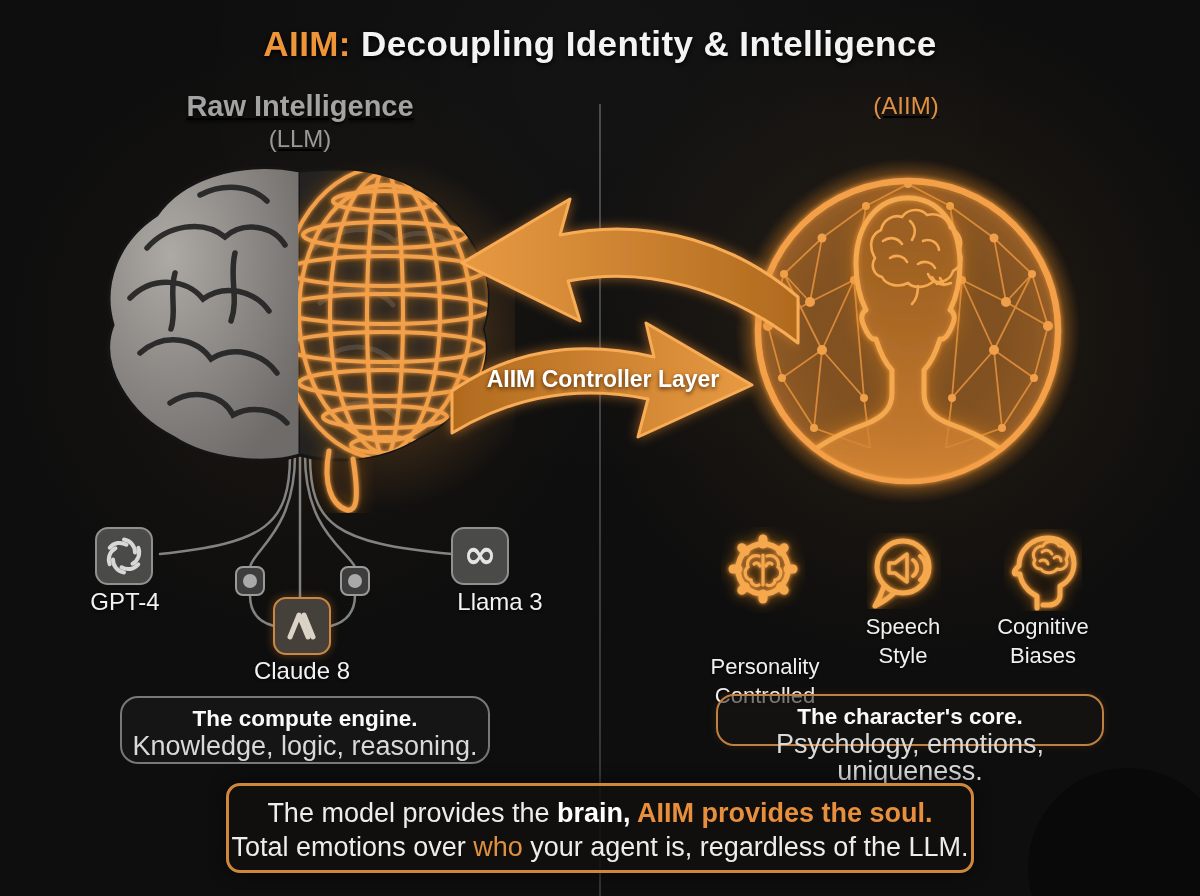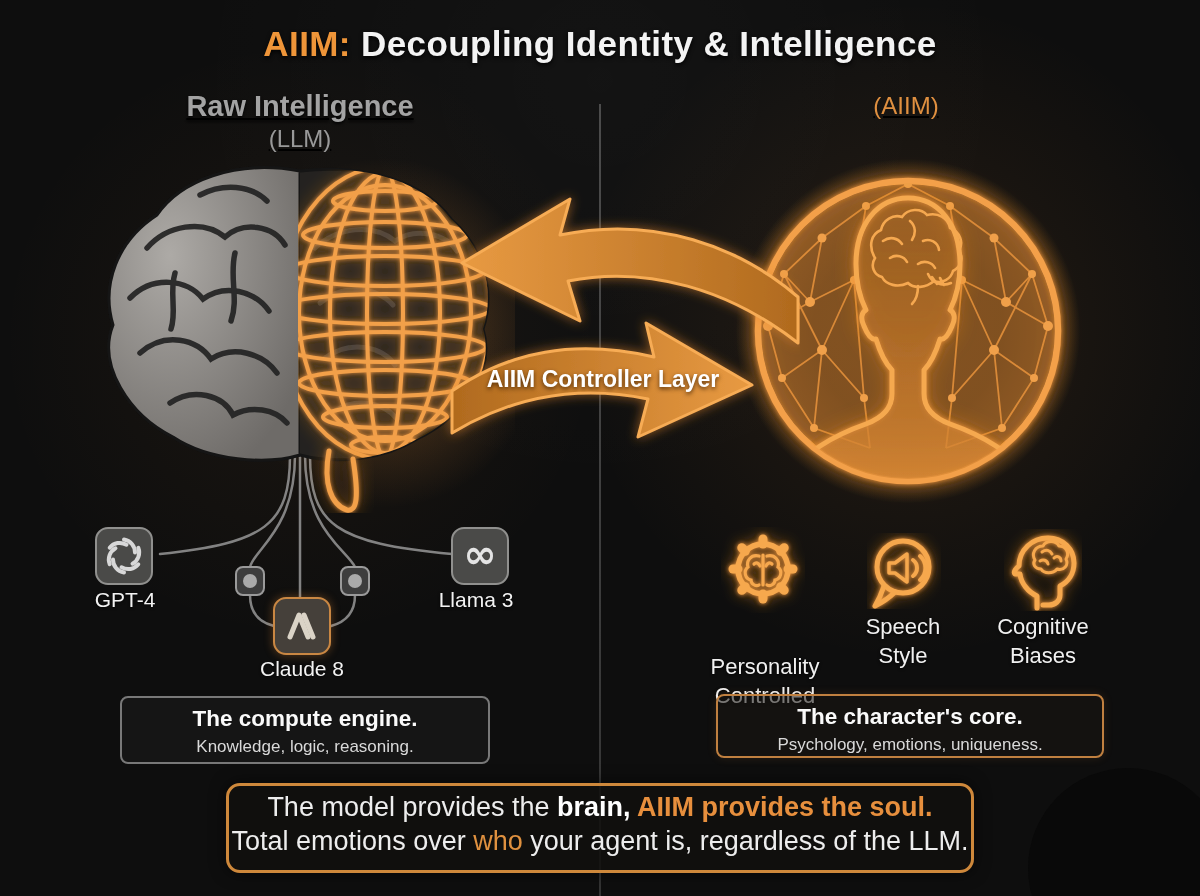--- a/index.html
+++ b/index.html
@@ -27,31 +27,31 @@
   .left-head .h{color:#A3A3A3;text-shadow:0 2px 3px rgba(0,0,0,.8);}
   .left-head .s{color:#999;}
   .right-head{left:706px;top:90px;}
   .right-head .h{color:#E8933F;text-shadow:0 0 10px rgba(232,147,63,.35);}
   .right-head .s{color:#E09040;}
   
   .controller-label{left:478px;top:366px;width:250px;text-align:center;font-size:23px;font-weight:bold;color:#FFF;z-index:4;text-shadow:0 2px 4px rgba(60,30,0,.85);}
   
   .tile{width:58px;height:58px;border-radius:13px;background:#4a4a48;border:2px solid #90908e;display:flex;align-items:center;justify-content:center;z-index:3;box-sizing:border-box;}
   .tile.claude{background:#45403a;border-color:#C98743;box-shadow:0 0 10px rgba(240,150,60,.35);}
-  .tile-label{font-size:21px;color:#F2F2F2;text-align:center;z-index:3;text-shadow:0 1px 3px rgba(0,0,0,.8);}
+  .tile-label{font-size:24px;color:#F2F2F2;text-align:center;z-index:3;text-shadow:0 1px 3px rgba(0,0,0,.8);}
   
   .feat-label{text-align:center;font-size:22px;line-height:29px;color:#F0F0F0;z-index:3;text-shadow:0 1px 3px rgba(0,0,0,.8);}
   
-  .sum-box{border-radius:8px;text-align:center;z-index:3;box-sizing:border-box;padding-top:7px;}
+  .sum-box{border-radius:18px;text-align:center;z-index:3;box-sizing:border-box;padding-top:7px;}
   .sum-box .b{font-size:22.5px;font-weight:bold;color:#FAFAFA;line-height:28px;}
-  .sum-box .t{font-size:17px;color:#D9D9D9;line-height:27px;}
+  .sum-box .t{font-size:27px;color:#D9D9D9;line-height:27px;}
   .box-left{left:120px;top:696px;width:370px;height:68px;border:2px solid #787878;background:rgba(28,28,28,.55);}
-  .box-right{left:716px;top:694px;width:388px;height:64px;border:2px solid #C08040;background:rgba(26,22,18,.55);box-shadow:0 0 10px rgba(200,130,60,.15);}
-  
-  .footer-box{left:226px;top:783px;width:748px;height:90px;border:3px solid #CE883B;border-radius:14px;background:rgba(17,15,13,.84);z-index:3;text-align:center;box-sizing:border-box;padding-top:4px;box-shadow:0 0 16px rgba(0,0,0,.6);}
+  .box-right{left:716px;top:694px;width:388px;height:52px;border:2px solid #C08040;background:rgba(26,22,18,.55);box-shadow:0 0 10px rgba(200,130,60,.15);}
+  
+  .footer-box{left:226px;top:783px;width:748px;height:90px;border:3px solid #CE883B;border-radius:14px;background:rgba(17,15,13,.84);z-index:3;text-align:center;box-sizing:border-box;padding-top:10px;box-shadow:0 0 16px rgba(0,0,0,.6);}
   .footer-box .line{font-size:27px;line-height:34px;color:#EDEDED;}
   .footer-box .bw{font-weight:bold;color:#FFF;}
   .footer-box .bo{font-weight:bold;color:#E78F3D;}
   .footer-box .io{color:#E0913F;}
   svg{display:block;}
   .z1{z-index:1;} .z2{z-index:2;} .z3{z-index:3;}
 </style>
 </head>
 <body>
 
@@ -256,21 +256,21 @@
       </g>
     </svg>
   </div>
   <div class="abs tile-label" style="left:243px;top:657px;width:118px;">Claude 8</div>
 
   <div class="abs tile" style="left:451px;top:527px;">
     <svg width="54" height="54" viewBox="0 0 54 54">
       <text x="27" y="39" text-anchor="middle" font-size="40" font-weight="bold" fill="#E4E4E4" font-family="DejaVu Sans, sans-serif">∞</text>
     </svg>
   </div>
-  <div class="abs tile-label" style="left:416px;top:588px;width:120px;">Llama 3</div>
+  <div class="abs tile-label" style="left:440px;top:588px;width:120px;">Llama 3</div>
 
   <svg class="abs z2" style="left:721px;top:527px;" width="84" height="86" viewBox="0 0 84 86">
     <defs>
       <filter id="gN1" x="-60%" y="-60%" width="220%" height="220%">
         <feDropShadow dx="0" dy="0" stdDeviation="2" flood-color="#F59A3C" flood-opacity="0.95"></feDropShadow>
         <feDropShadow dx="0" dy="0" stdDeviation="7" flood-color="#E88A2C" flood-opacity="0.55"></feDropShadow>
       </filter>
     </defs>
     <g filter="url(#gN1)" stroke="#F6A84E" fill="none" stroke-linecap="round">
       <g stroke-width="9">

